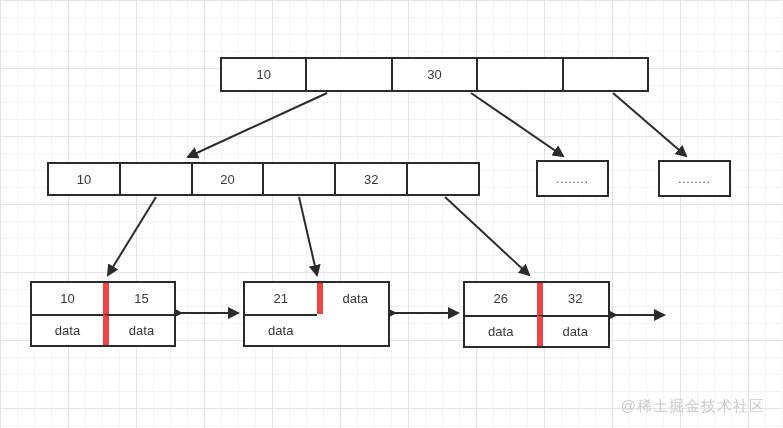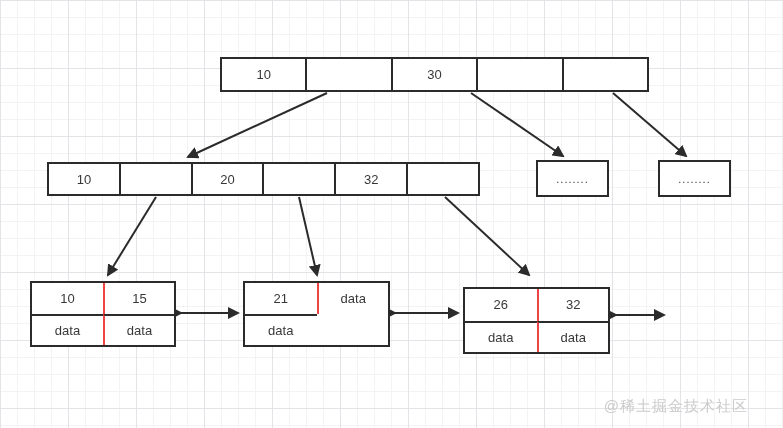--- a/index.html
+++ b/index.html
@@ -60,37 +60,37 @@
     background: #ffffff;
     border: 2px solid #2b2b2b;
     box-sizing: border-box;
   }
   .leaf .cell {
     display: flex;
     align-items: center;
     justify-content: center;
     font-size: 13px;
     color: #383838;
-    border-left: 2px solid #ef4444;
+    border-left: 6px solid #ef4444;
     border-top: 2px solid #2b2b2b;
     overflow: hidden;
   }
   .leaf .cell:nth-child(2n+1) { border-left: none; }
   .leaf .cell:nth-child(-n+2) { border-top: none; }
 
   #edges {
     position: absolute;
     left: 0; top: 0;
     width: 783px; height: 428px;
     pointer-events: none;
   }
 
   .watermark {
     position: absolute;
-    right: 35px;
+    right: 18px;
     bottom: 12px;
     font-size: 15px;
     color: #cbcbcb;
     letter-spacing: 1px;
     user-select: none;
     margin-top: 18px;
   }
 </style>
 </head>
 <body>
@@ -146,21 +146,21 @@
     <div class="cell">data</div>
     <div class="cell">data</div>
   </div>
 
   <div class="leaf" style="left:243px; top:281px; width:147px; height:66px;">
     <div class="cell">21</div>
     <div class="cell">data</div>
     <div class="cell">data</div>
   </div>
 
-  <div class="leaf" style="left:463px; top:287px; width:147px; height:67px;">
+  <div class="leaf" style="left:463px; top:281px; width:147px; height:67px;">
     <div class="cell">26</div>
     <div class="cell">32</div>
     <div class="cell">data</div>
     <div class="cell">data</div>
   </div>
 
   <div class="watermark">@稀土掘金技术社区</div>
 
 </div>
 

